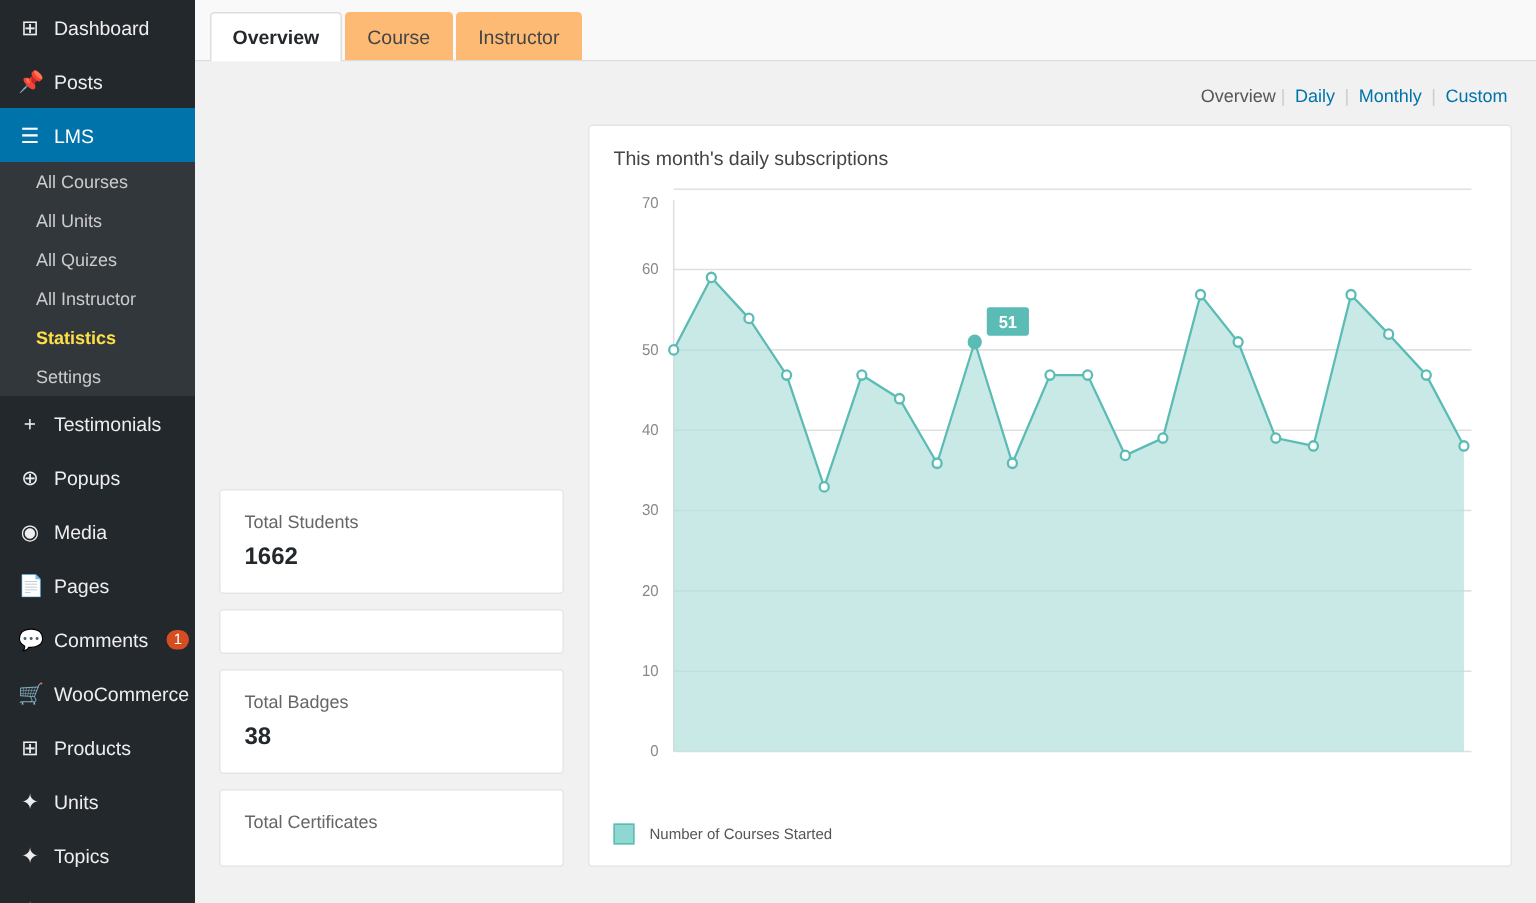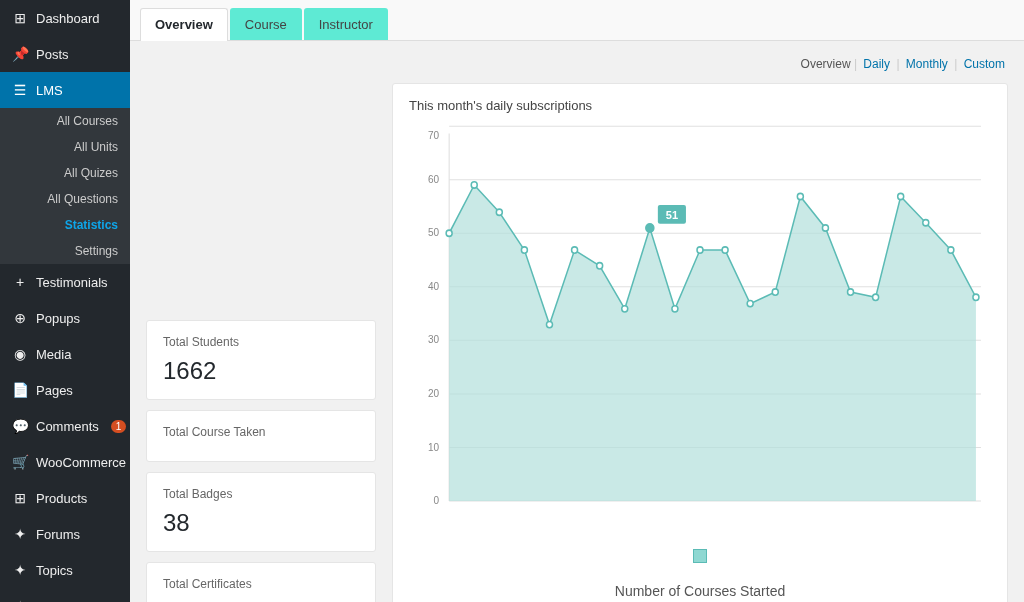--- a/index.html
+++ b/index.html
@@ -26,23 +26,22 @@
     .sidebar-sub {
       background: #32373c;
     }
     .sidebar-sub-item {
       display: block;
       padding: 6px 12px 6px 24px;
       color: #ccc;
       font-size: 12px;
       cursor: pointer;
       text-decoration: none;
-      text-align: right;
-    }
-    .sidebar-sub-item.bold { font-weight: 600; color: #0ea5e9; }
+    }
+    .sidebar-sub-item.bold { font-weight: 600; color: #fde047; }
     .sidebar-badge {
       background: #d54e21;
       color: #fff;
       border-radius: 10px;
       padding: 1px 5px;
       font-size: 10px;
       margin-left: 4px;
     }
 
     
@@ -61,21 +60,21 @@
       padding: 0 10px;
       padding-top: 8px;
     }
     .tab {
       padding: 8px 14px;
       font-size: 13px;
       cursor: pointer;
       border: 1px solid transparent;
       border-bottom: none;
       margin-right: 2px;
-      background: #5eead4;
+      background: #fdba74;
       color: #444;
       border-radius: 3px 3px 0 0;
     }
     .tab.active {
       background: #fff;
       border-color: #ddd;
       border-bottom-color: #fff;
       color: #23282d;
       font-weight: 600;
       margin-bottom: -1px;
@@ -121,22 +120,22 @@
       border: 1px solid #e5e5e5;
       border-radius: 3px;
       padding: 14px 16px;
     }
     .stat-card .stat-label {
       font-size: 12px;
       color: #666;
       margin-bottom: 8px;
     }
     .stat-card .stat-value {
-      font-size: 24px;
-      font-weight: 400;
+      font-size: 16px;
+      font-weight: 700;
       color: #23282d;
     }
 
     
     #chart-col {
       flex: 1;
       background: #fff;
       border: 1px solid #e5e5e5;
       border-radius: 3px;
       padding: 14px 16px;
@@ -151,25 +150,24 @@
       width: 100%;
       height: 420px;
     }
     #chart-container svg {
       width: 100%;
       height: 100%;
     }
     .chart-legend {
       display: flex;
       align-items: center;
-      gap: 20px;
+      gap: 10px;
       margin-top: 6px;
-      font-size: 14px;
+      font-size: 10px;
       color: #555;
-      flex-direction: column;
     }
     .legend-box {
       width: 14px;
       height: 14px;
       background: #8fd8d2;
       border: 1px solid #5bbbb5;
       display: inline-block;
     }
   </style>
 </head>
@@ -187,21 +185,21 @@
   </div>
 
   <div class="sidebar-section-header active">
     <span class="sidebar-icon">☰</span>
     <span>LMS</span>
   </div>
   <div class="sidebar-sub">
     <a class="sidebar-sub-item">All Courses</a>
     <a class="sidebar-sub-item">All Units</a>
     <a class="sidebar-sub-item">All Quizes</a>
-    <a class="sidebar-sub-item">All Questions</a>
+    <a class="sidebar-sub-item">All Instructor</a>
     <a class="sidebar-sub-item bold">Statistics</a>
     <a class="sidebar-sub-item">Settings</a>
   </div>
   <div class="sidebar-section-header">
     <span class="sidebar-icon">+</span>
     <span>Testimonials</span>
   </div>
   <div class="sidebar-section-header">
     <span class="sidebar-icon">⊕</span>
     <span>Popups</span>
@@ -222,21 +220,21 @@
   <div class="sidebar-section-header">
     <span class="sidebar-icon">🛒</span>
     <span>WooCommerce</span>
   </div>
   <div class="sidebar-section-header">
     <span class="sidebar-icon">⊞</span>
     <span>Products</span>
   </div>
   <div class="sidebar-section-header">
     <span class="sidebar-icon">✦</span>
-    <span>Forums</span>
+    <span>Units</span>
   </div>
   <div class="sidebar-section-header">
     <span class="sidebar-icon">✦</span>
     <span>Topics</span>
   </div>
   <div class="sidebar-section-header">
     <span class="sidebar-icon">✦</span>
     <span>Replies</span>
   </div>
 
@@ -263,21 +261,20 @@
     </div>
 
     <div id="two-col">
 
       <div id="stats-col">
         <div class="stat-card">
           <div class="stat-label">Total Students</div>
           <div class="stat-value">1662</div>
         </div>
         <div class="stat-card">
-          <div class="stat-label">Total Course Taken</div>
         </div>
         <div class="stat-card">
           <div class="stat-label">Total Badges</div>
           <div class="stat-value">38</div>
         </div>
         <div class="stat-card">
           <div class="stat-label">Total Certificates</div>
         </div>
       </div>
 

